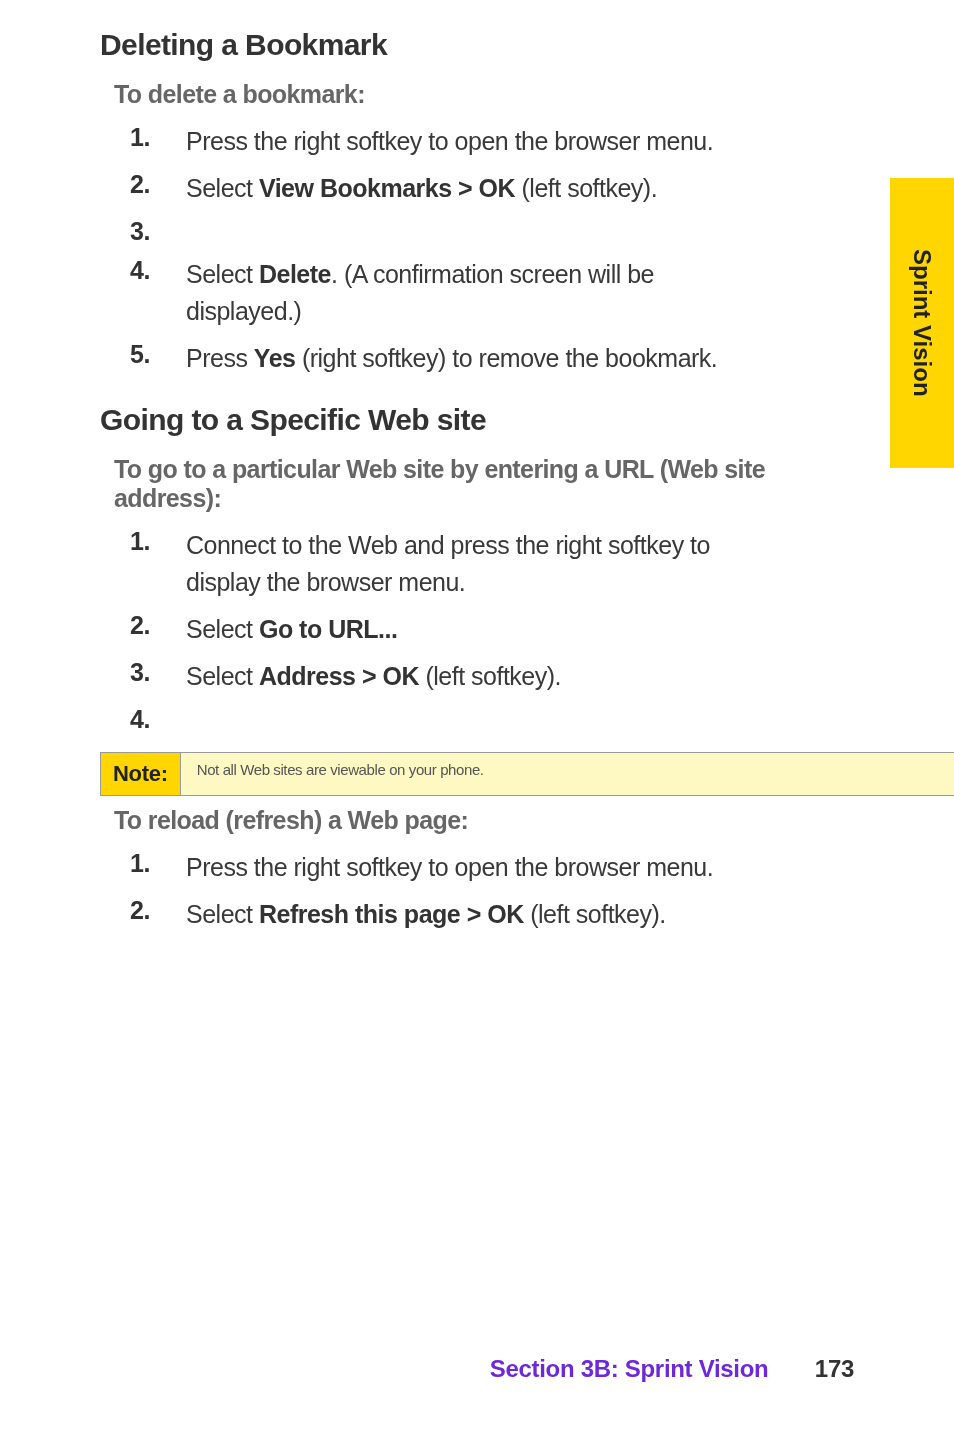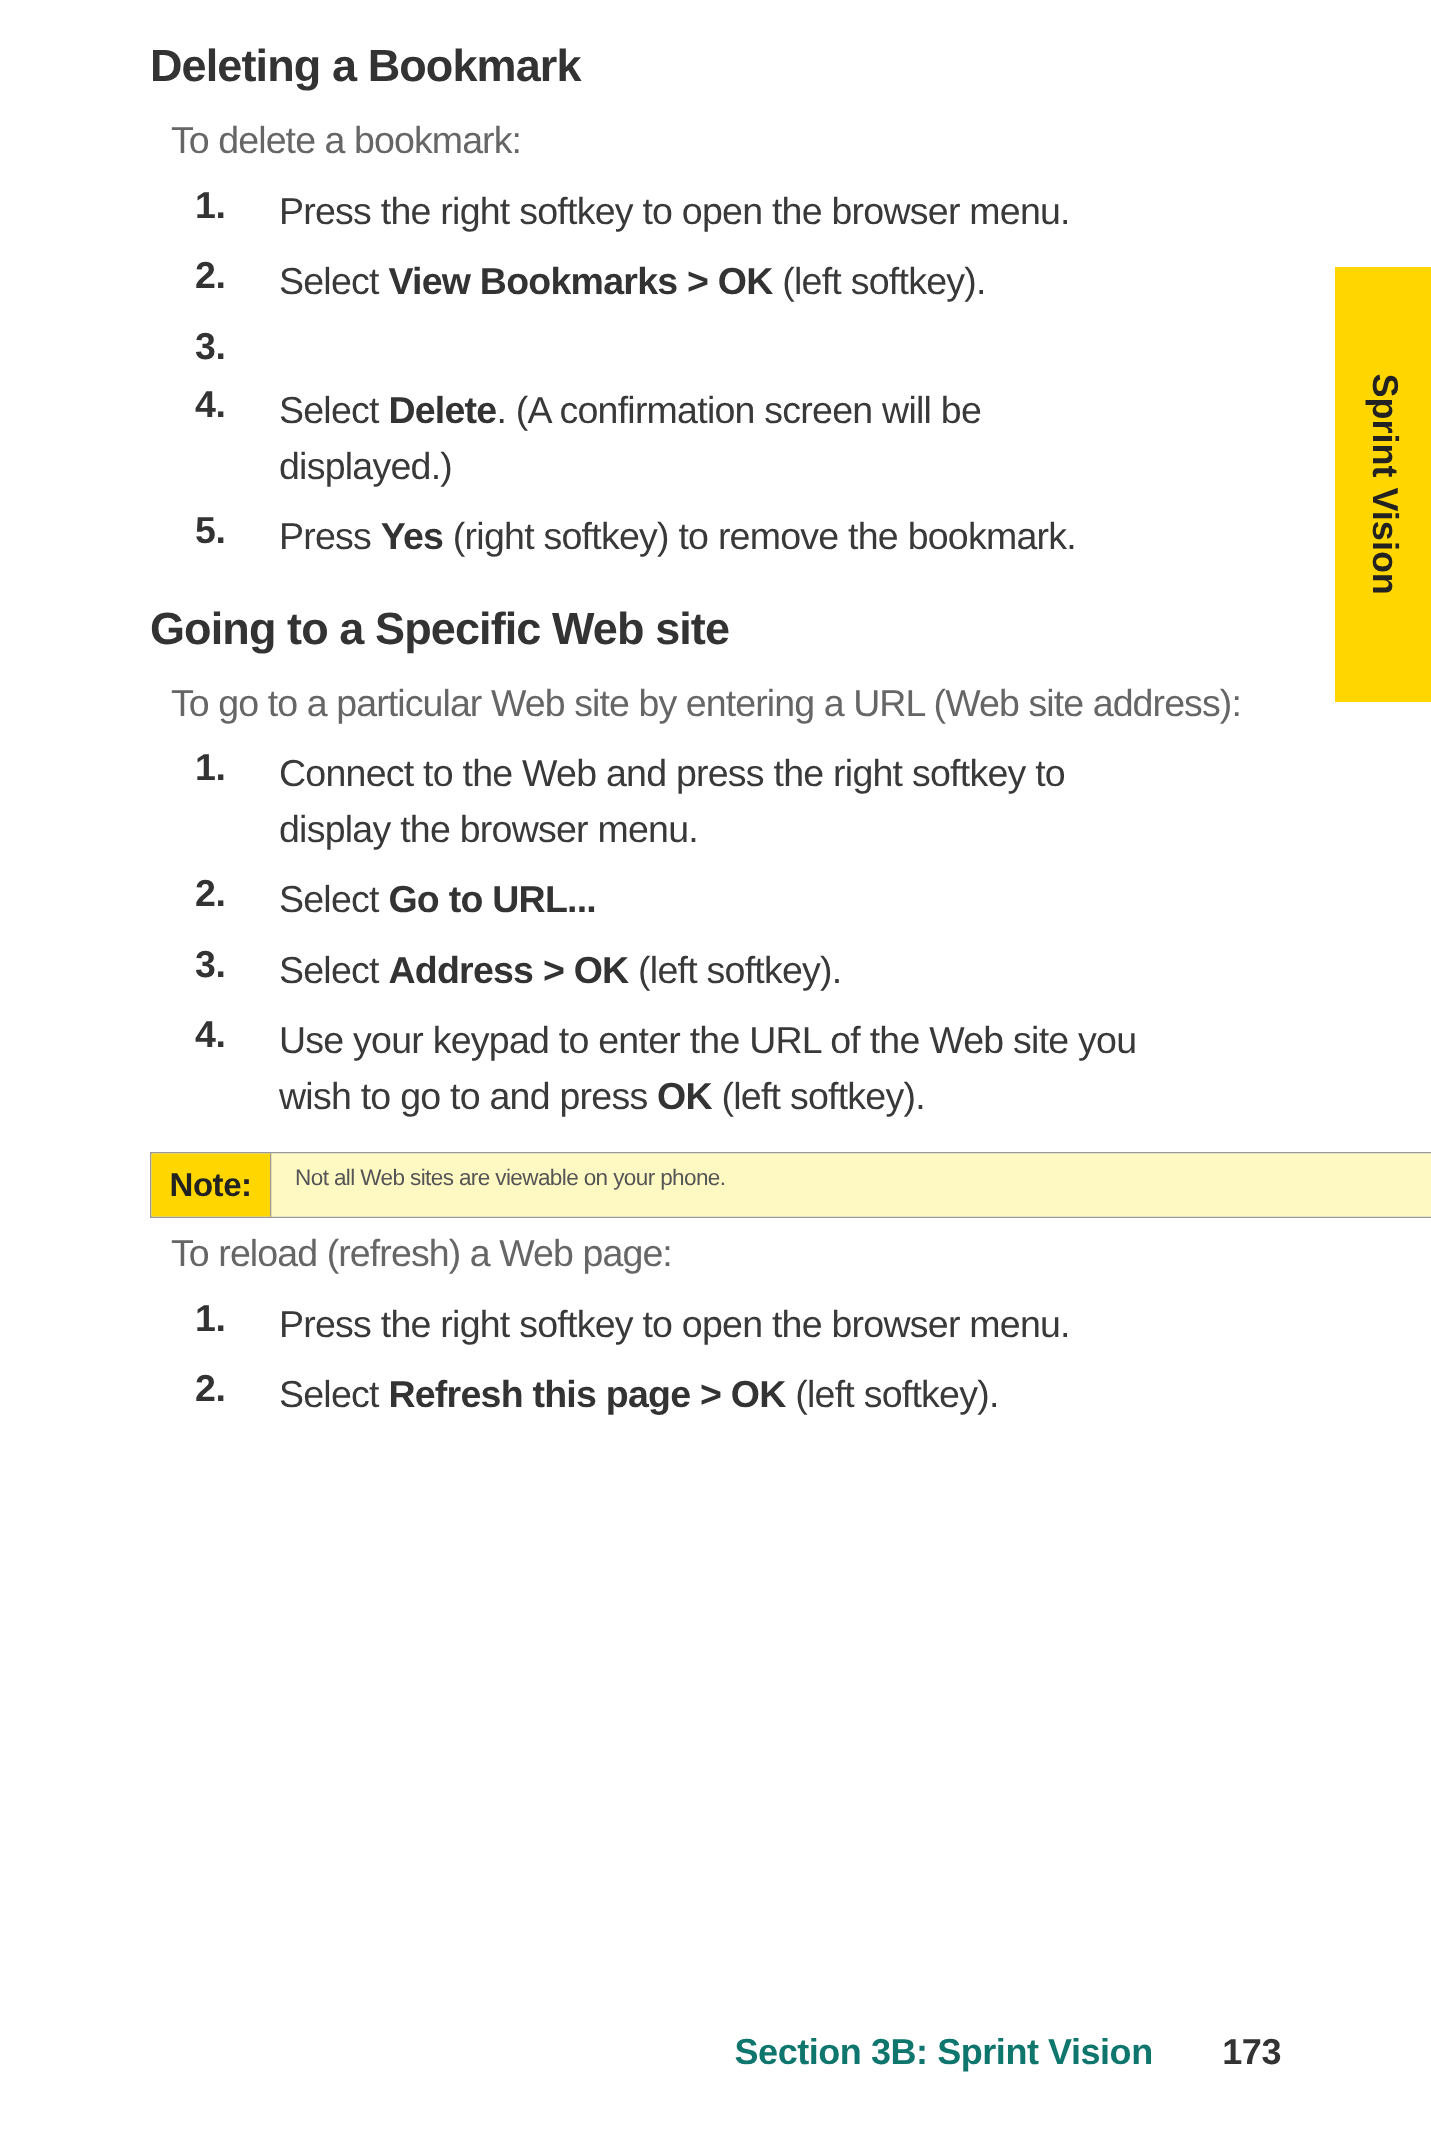--- a/index.html
+++ b/index.html
@@ -38,21 +38,21 @@
     font-size: 30px;
     font-weight: 700;
     color: #333;
     margin-top: 26px;
     margin-bottom: 18px;
     letter-spacing: -0.6px;
   }
   .section-heading:first-child { margin-top: 0; }
   .sub-intro {
     font-size: 25px;
-    font-weight: 400;
+    font-weight: 700;
     color: #666;
     margin: 8px 0 14px 14px;
     letter-spacing: -0.6px;
   }
   ol {
     list-style: none;
     margin: 0 0 10px 0;
     padding: 0;
   }
   li {
@@ -99,21 +99,21 @@
     flex: 1;
     letter-spacing: -0.4px;
   }
   .footer {
     position: absolute;
     bottom: 48px;
     right: 100px;
     font-size: 24px;
     letter-spacing: -0.3px;
   }
-  .footer .sec { font-weight: 700; color: #0f766e; }
+  .footer .sec { font-weight: 700; color: #6d28d9; }
   .footer .pg { font-weight: 800; color: #333; margin-left: 40px; }
 </style>
 </head>
 <body>
 
 <div class="side-tab">
   <span class="side-tab-text">Sprint Vision</span>
 </div>
 
 <div class="page">
@@ -152,21 +152,20 @@
       <li>
         <span class="num">2.</span>
         <span class="litext">Select <b>Go to URL...</b></span>
       </li>
       <li>
         <span class="num">3.</span>
         <span class="litext">Select <b>Address &gt; OK</b> (left softkey).</span>
       </li>
       <li>
         <span class="num">4.</span>
-        <span class="litext">Use your keypad to enter the URL of the Web site you wish to go to and press <b>OK</b> (left softkey).</span>
       </li>
     </ol>
 
   <div class="note-box">
     <div class="note-label">Note:</div>
     <div class="note-content">Not all Web sites are viewable on your phone.</div>
   </div>
 
   <p class="sub-intro">To reload (refresh) a Web page:</p>
   <ol>

